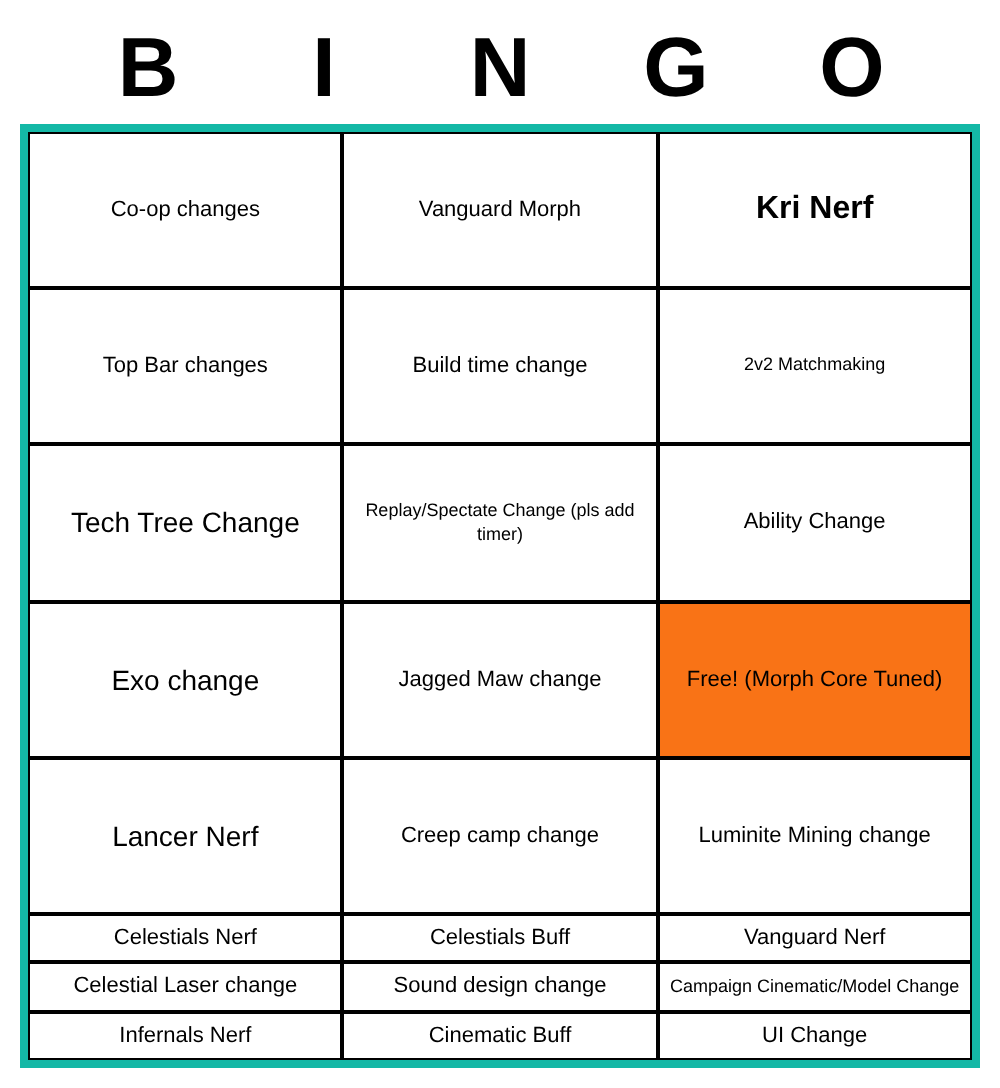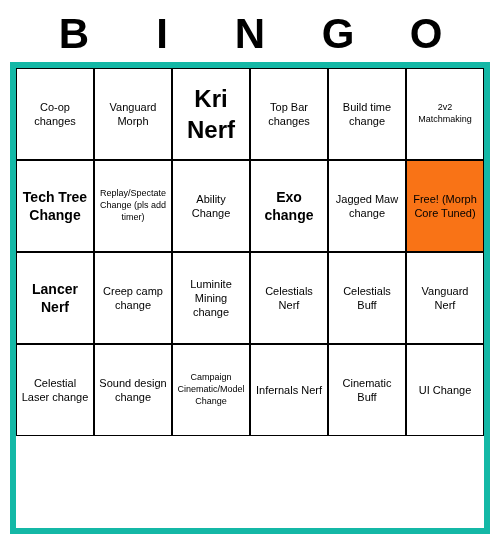--- a/index.html
+++ b/index.html
@@ -29,46 +29,46 @@
 
     .bingo-title span {
       font-size: 42px;
       font-weight: bold;
       width: 88px;
       text-align: center;
     }
 
     .bingo-grid {
       display: grid;
-      grid-template-columns: repeat(6, 1fr);
+      grid-template-columns: repeat(3, 1fr);
       grid-template-rows: repeat(5, 1fr);
       width: 480px;
       height: 490px;
-      border: 6px solid #14b8a6;
+      border: 4px solid #14b8a6;
     }
 
     .bingo-cell {
       border: 1px solid #000;
       display: flex;
       align-items: center;
       justify-content: center;
       text-align: center;
       padding: 4px;
       font-size: 11px;
       line-height: 1.3;
     }
 
     .bingo-cell.large-text {
-      font-size: 24px;
+      font-size: 16px;
       font-weight: bold;
     }
 
     .bingo-cell.medium-text {
       font-size: 14px;
-      font-weight: bold;
+      font-weight: normal;
     }
 
     .bingo-cell.small-text {
       font-size: 9px;
     }
   </style>
 </head>
 <body>
 
 <div class="bingo-title">

